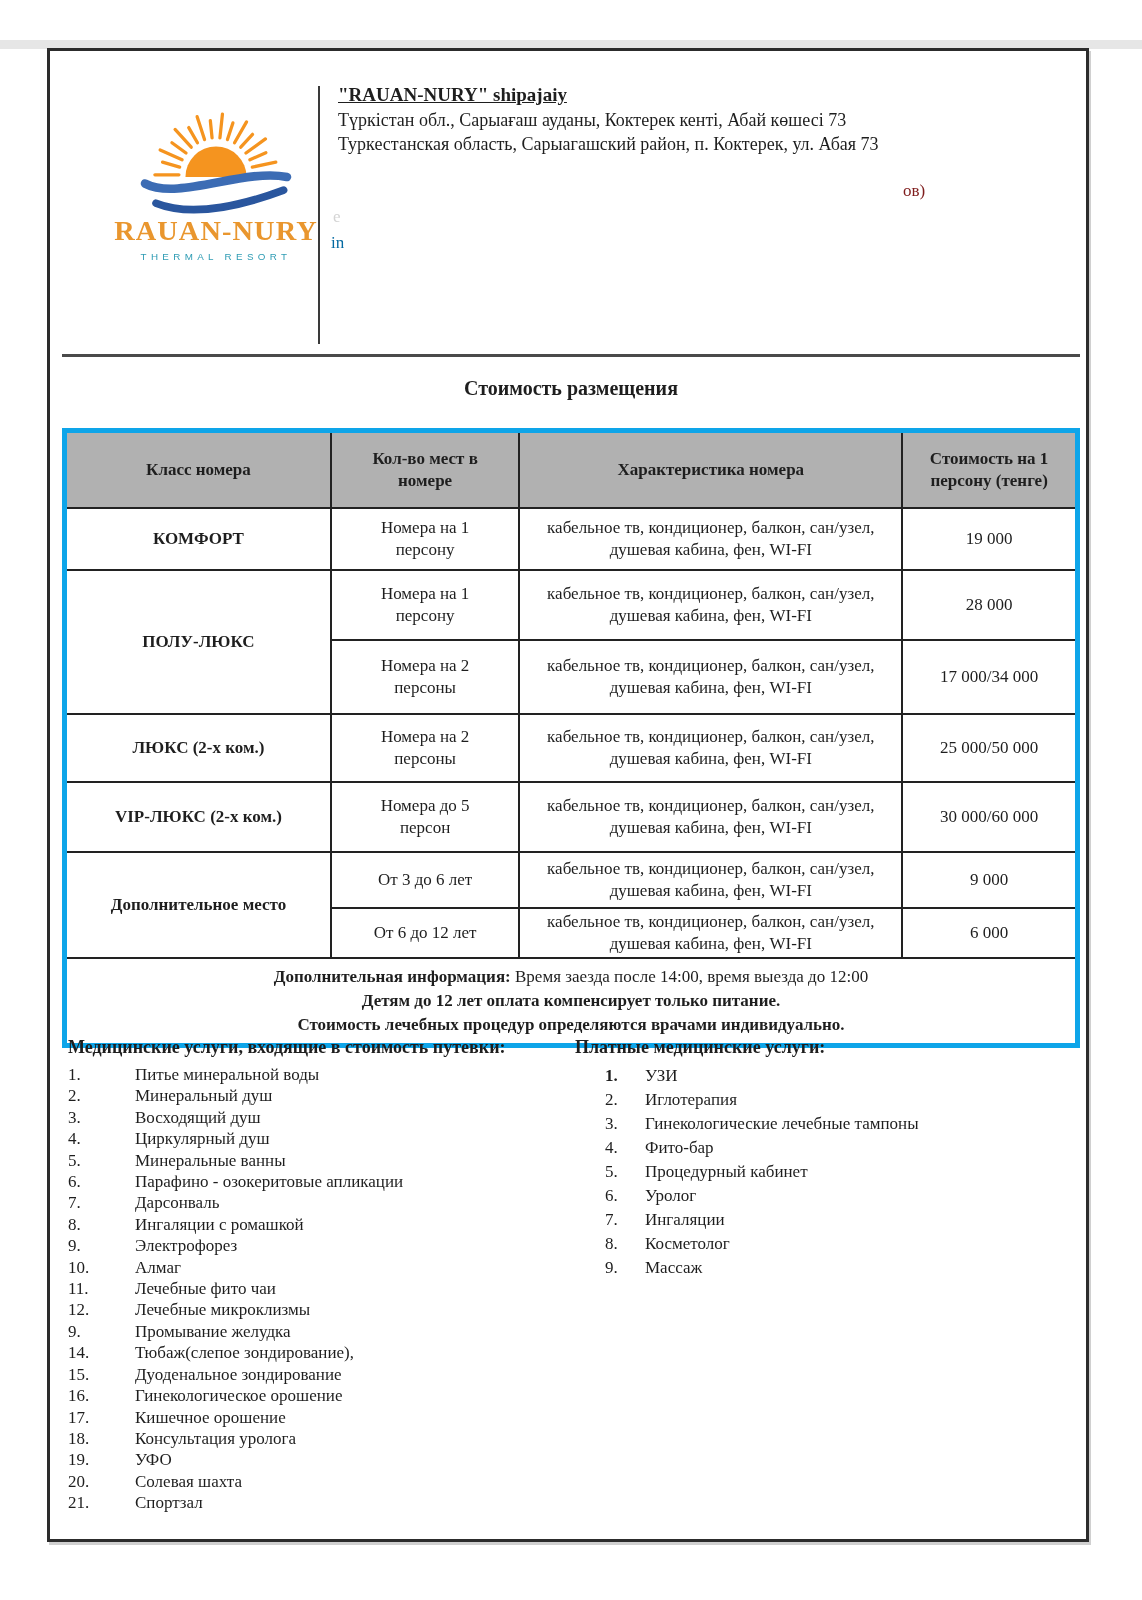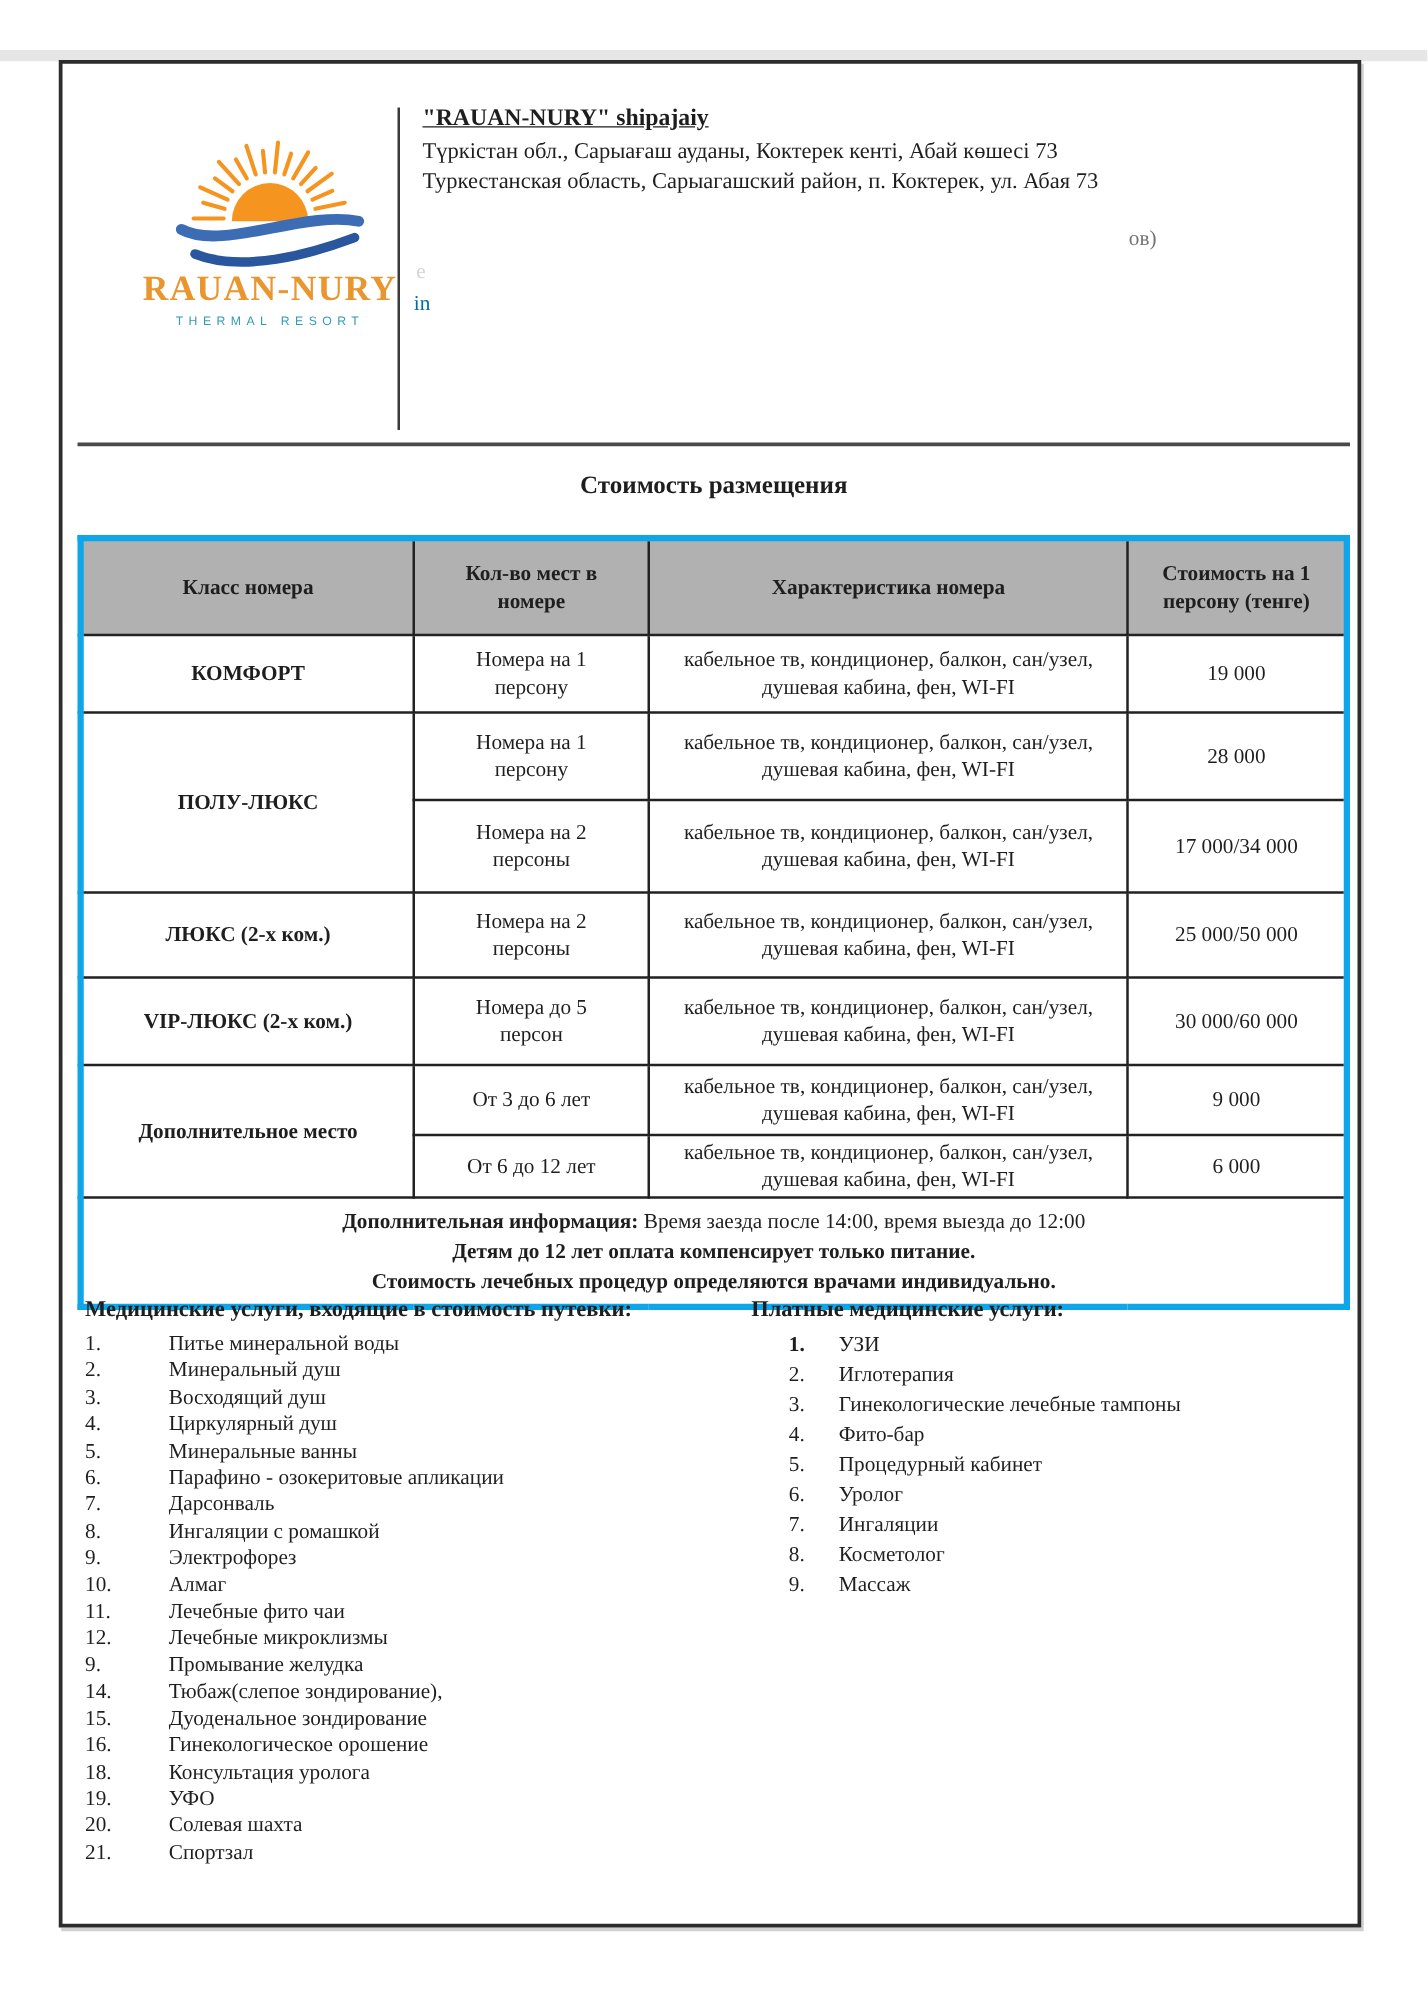--- a/index.html
+++ b/index.html
@@ -13,21 +13,21 @@
     position:absolute;left:47px;top:48px;width:1036px;height:1488px;
     border:3px solid #2c2c2c;background:#ffffff;
     box-shadow:2px 3px 0 rgba(120,120,120,.35);
   }
   
   .logo-box{position:absolute;left:96px;top:104px;width:240px;height:170px;}
   .v-divider{position:absolute;left:318px;top:86px;width:2px;height:258px;background:#3a3a3a;}
   .head-text{position:absolute;left:338px;top:82px;width:700px;}
   .org-name{font-weight:bold;font-size:19px;text-decoration:underline;line-height:26px;}
   .addr{font-size:18px;line-height:24px;}
-  .faint{position:absolute;font-size:17px;color:#737373;}
+  .faint{position:absolute;font-size:17px;color:#7f1d1d;}
   .faint.f1{left:903px;top:181px;}
   .faint.f2{left:333px;top:207px;color:#d4d4d4;}
   .faint.f3{left:331px;top:233px;color:#0369a1;}
   .h-rule{position:absolute;left:62px;top:354px;width:1018px;height:3px;background:#4a4a4a;}
   .doc-title{
     position:absolute;left:62px;top:377px;width:1018px;text-align:center;
     font-weight:bold;font-size:20px;
   }
   
   .price-table{
@@ -45,21 +45,21 @@
   td.feat{padding:2px 18px;line-height:22px;margin-left:33px;}
   td.price{padding:2px 6px;}
   tr.r0 td{height:56px;} tr.r1 td{height:64px;} tr.r2 td{height:68px;}
   tr.r3 td{height:62px;} tr.r4 td{height:64px;} tr.r5 td{height:50px;}
   tr.r6 td{height:42px;}
   td.note-cell{padding:6px 10px;line-height:24px;font-size:17px;}
   .note-label{font-weight:bold;}
   .note-line2,.note-line3{font-weight:bold;}
   
   .svc-left{position:absolute;left:68px;top:1034px;width:466px;}
-  .svc-right{position:absolute;left:575px;top:1034px;width:480px;margin-left:26px;}
+  .svc-right{position:absolute;left:575px;top:1034px;width:480px;}
   .svc-heading{font-weight:bold;font-size:18px;line-height:26px;margin-bottom:4px;}
   .svc-row{display:flex;line-height:21.4px;font-size:17px;}
   .svc-left .svc-num{width:67px;flex:none;}
   .svc-right .svc-row{padding-left:30px;line-height:24px;}
   .svc-right .svc-num{width:40px;flex:none;}
   .svc-right .svc-row:first-child .svc-num{font-weight:bold;}
   .svc-text{flex:1;}
 </style>
 </head>
 <body>
@@ -239,20 +239,24 @@
     </div>
       <div class="svc-row">
       <span class="svc-num">15.</span>
       <span class="svc-text">Дуоденальное зондирование</span>
     </div>
       <div class="svc-row">
       <span class="svc-num">16.</span>
       <span class="svc-text">Гинекологическое орошение</span>
     </div>
       <div class="svc-row">
+      <span class="svc-num">17.</span>
+      <span class="svc-text">Кишечное орошение</span>
+    </div>
+      <div class="svc-row">
       <span class="svc-num">18.</span>
       <span class="svc-text">Консультация уролога</span>
     </div>
       <div class="svc-row">
       <span class="svc-num">19.</span>
       <span class="svc-text">УФО</span>
     </div>
       <div class="svc-row">
       <span class="svc-num">20.</span>
       <span class="svc-text">Солевая шахта</span>

